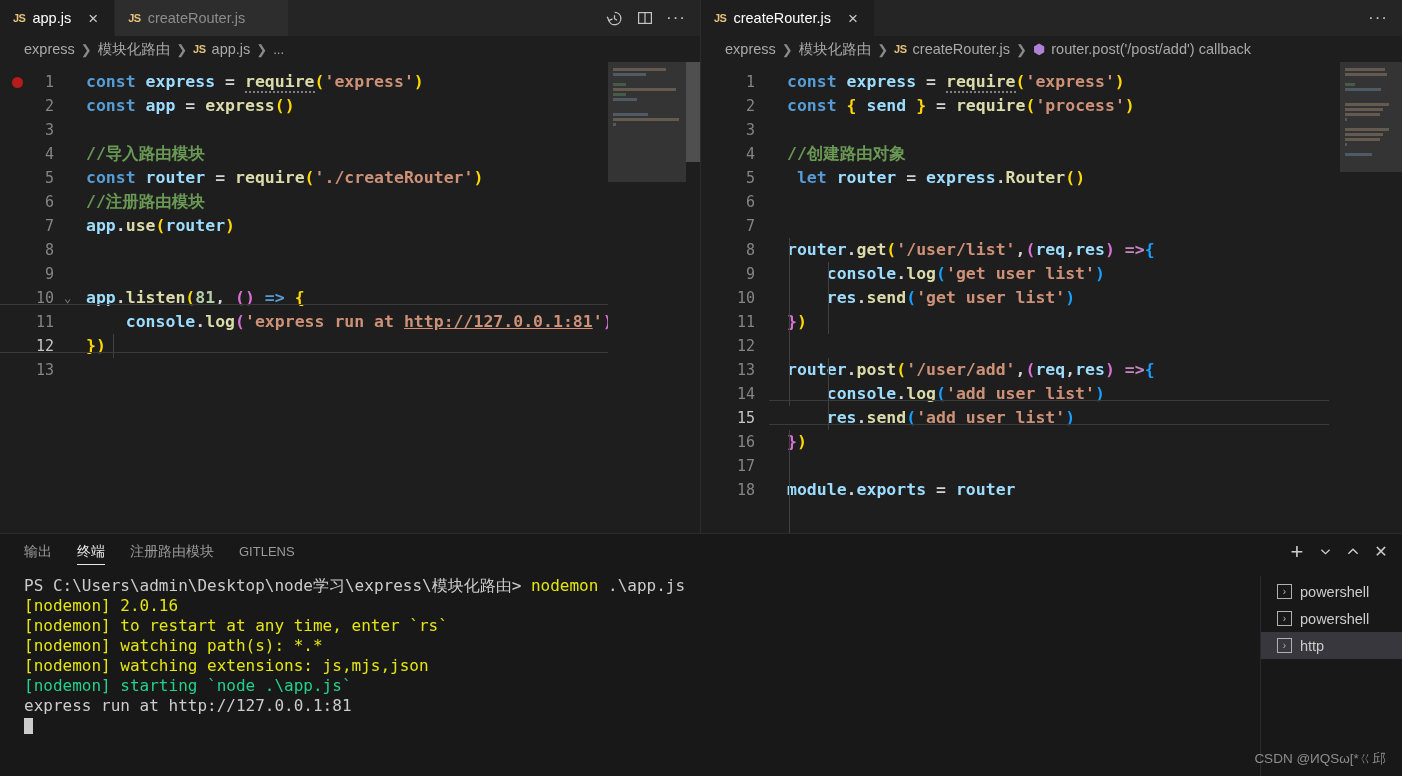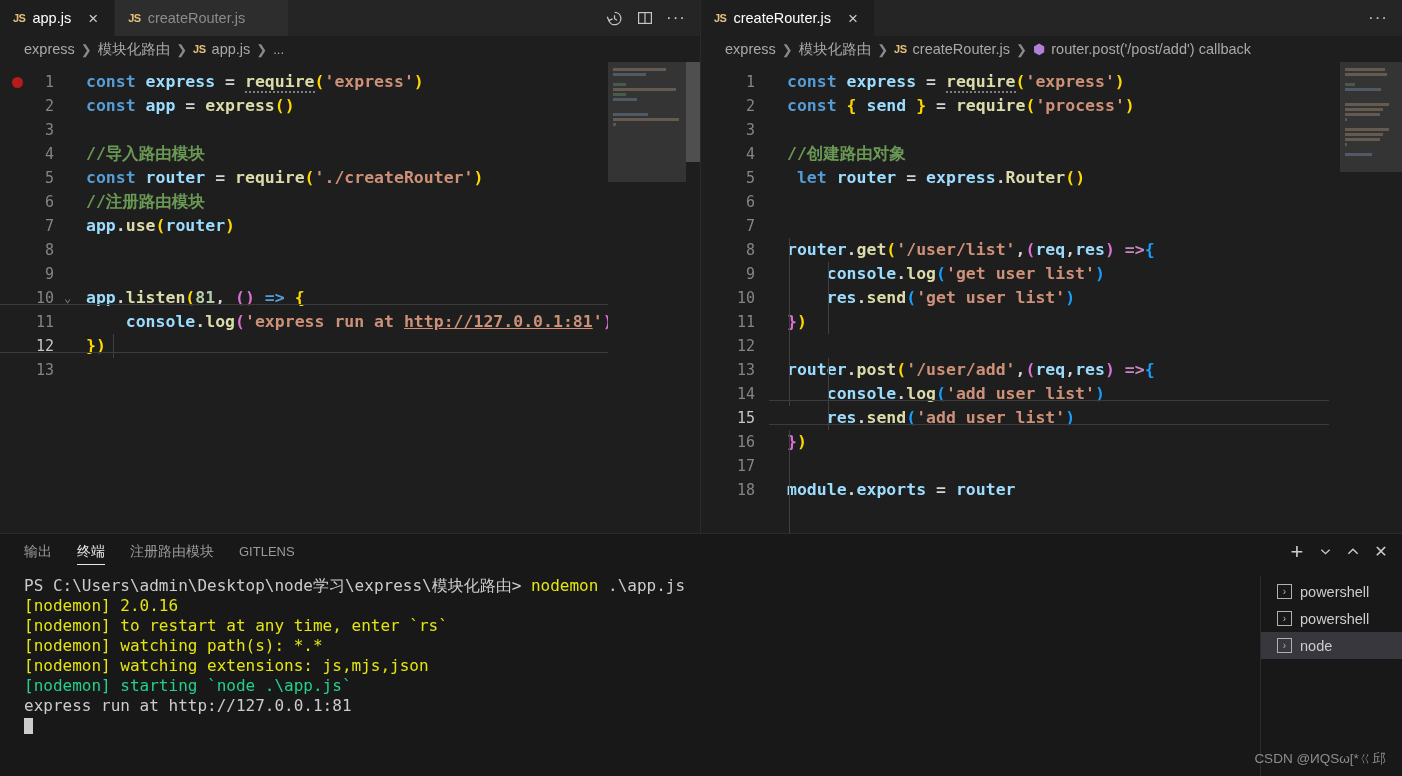--- a/index.html
+++ b/index.html
@@ -314,21 +314,21 @@
           <div class="tl-item">
             <span class="tl-ico">›</span>
             <span>powershell</span>
           </div>
           <div class="tl-item">
             <span class="tl-ico">›</span>
             <span>powershell</span>
           </div>
           <div class="tl-item sel">
             <span class="tl-ico">›</span>
-            <span>node</span>
+            <span>http</span>
           </div>
         </div>
     </div>
 
     <div class="watermark">CSDN @ИQSω[*ㄍ邱</div>
   </div>
 
 </div>
 
 </body></html>

